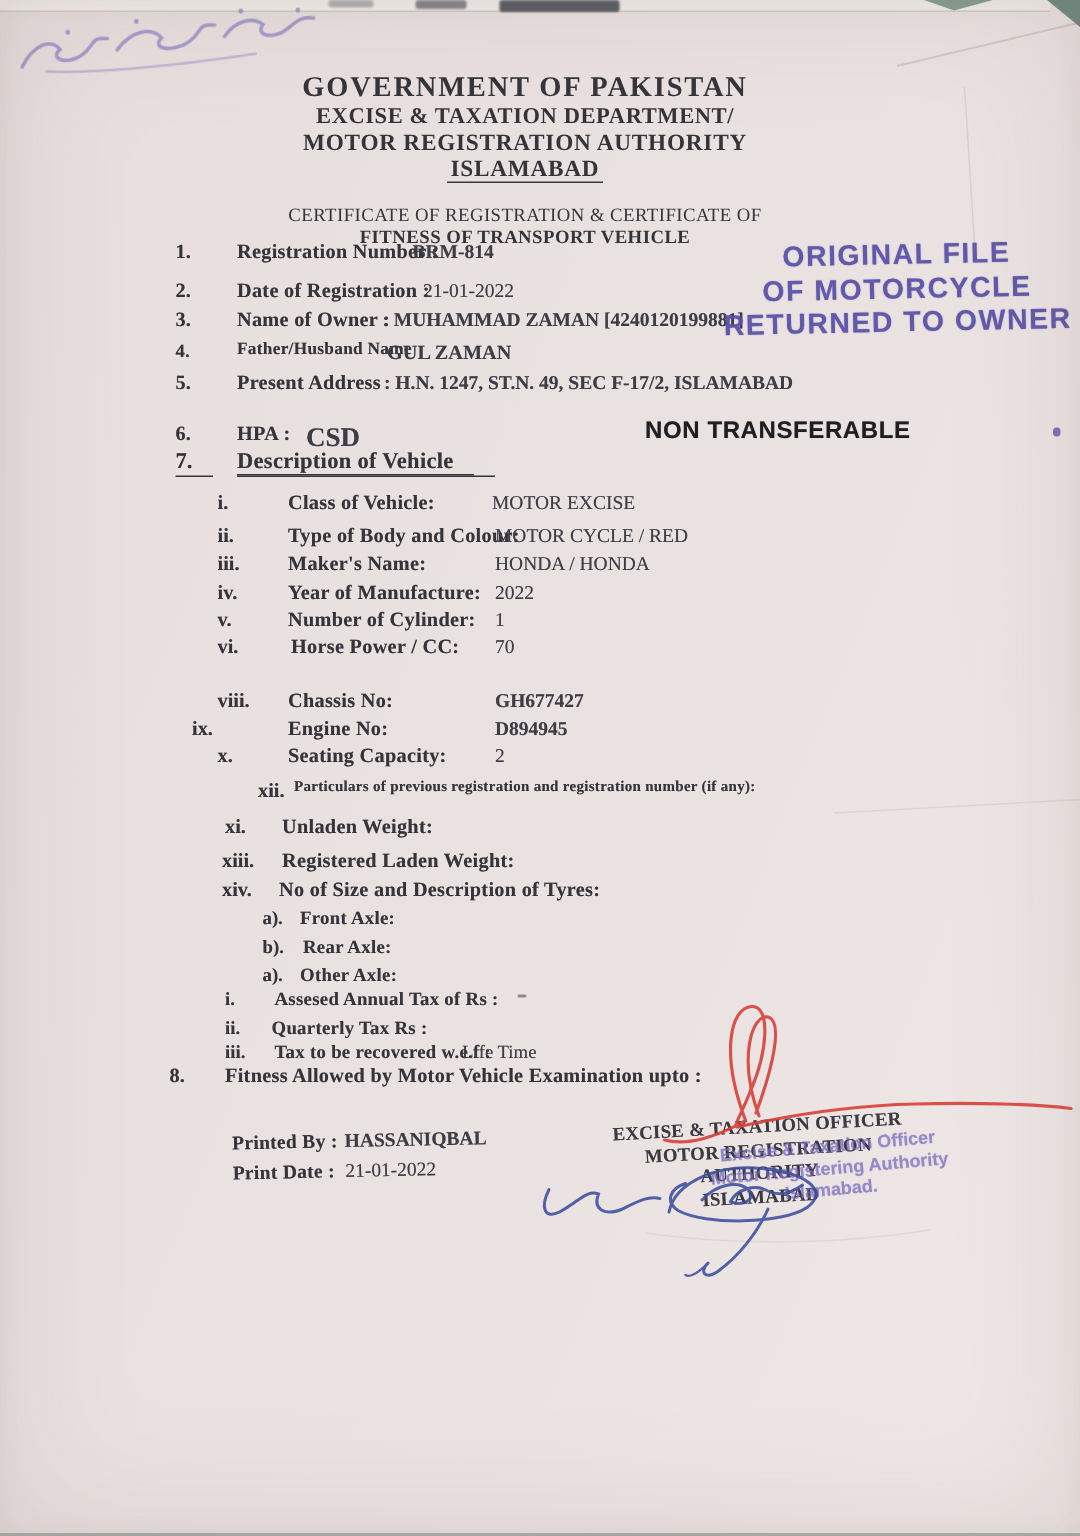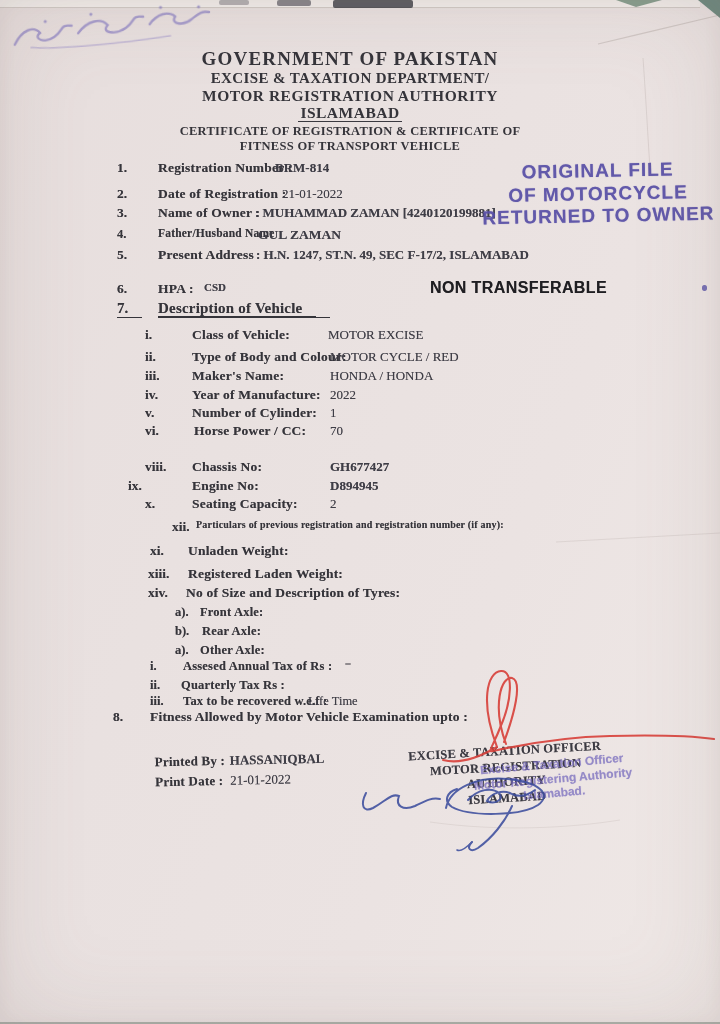--- a/index.html
+++ b/index.html
@@ -17,21 +17,21 @@
   .top-strip{position:absolute;left:0;top:0;width:700px;height:7px;background:#f3efec;
     border-bottom:1px solid rgba(150,138,132,.35);z-index:1;}
   .frag{position:absolute;z-index:2;filter:blur(.6px);border-radius:2px;}
   .txt{position:absolute;white-space:nowrap;text-shadow:0 0 .4px rgba(35,33,40,.45);}
   .header{position:absolute;left:120px;top:47px;width:460px;text-align:center;z-index:2;}
   .h1{font-size:19px;font-weight:bold;letter-spacing:1.2px;line-height:23px;}
   .h2{font-size:15px;font-weight:bold;letter-spacing:.4px;line-height:17px;}
   .h3{font-size:15.5px;font-weight:bold;letter-spacing:.5px;line-height:17px;}
   .h4{font-size:15.5px;font-weight:bold;letter-spacing:.5px;line-height:18px;}
   .h4 span{border-bottom:1.4px solid #3a3940;padding:0 2px;}
-  .h5{font-size:12.5px;font-weight:bold;letter-spacing:.3px;line-height:15px;margin-top:2px;}
+  .h5{font-size:12.5px;font-weight:normal;letter-spacing:.3px;line-height:15px;margin-top:14px;}
   .h6{font-size:12.5px;font-weight:bold;letter-spacing:.3px;line-height:15px;}
   .row{position:absolute;left:0;top:0;width:720px;height:20px;z-index:2;}
   .num{position:absolute;top:0;font-weight:bold;font-size:13.5px;}
   .lbl{position:absolute;top:0;font-weight:bold;font-size:13.5px;letter-spacing:.2px;}
   .val{position:absolute;top:0;font-size:13px;color:#3e3d46;}
   .b{font-weight:bold;}
   .sm{font-size:12.5px;}
   .xs{font-size:11.5px;}
   .sec-title span{border-bottom:1.6px solid #35343a;padding-right:14px;font-size:15px;}
   .stamp-original{
@@ -109,21 +109,21 @@
     <span class="val b txt" style="left:258px;font-size:13.5px">GUL ZAMAN</span>
   </div>
   <div class="row" style="top:247px">
     <span class="num txt" style="left:117px">5.</span>
     <span class="lbl txt" style="left:158px">Present Address</span>
     <span class="val b txt" style="left:256px">: H.N. 1247, ST.N. 49, SEC F-17/2, ISLAMABAD</span>
   </div>
   <div class="row" style="top:281px">
     <span class="num txt" style="left:117px">6.</span>
     <span class="lbl txt" style="left:158px">HPA :</span>
-    <span class="val b txt" style="left:204px;font-size:11px">CSD</span>
+    <span class="val b txt" style="left:204px;font-size:18px">CSD</span>
   </div>
 
   <div class="non-transferable">NON TRANSFERABLE</div>
   <div class="ink-blot"></div>
 
   <div class="row sec-title" style="top:300px">
     <span class="num txt" style="left:117px">7.</span>
     <span class="lbl txt" style="left:158px"><span>Description of Vehicle</span></span>
   </div>
 

